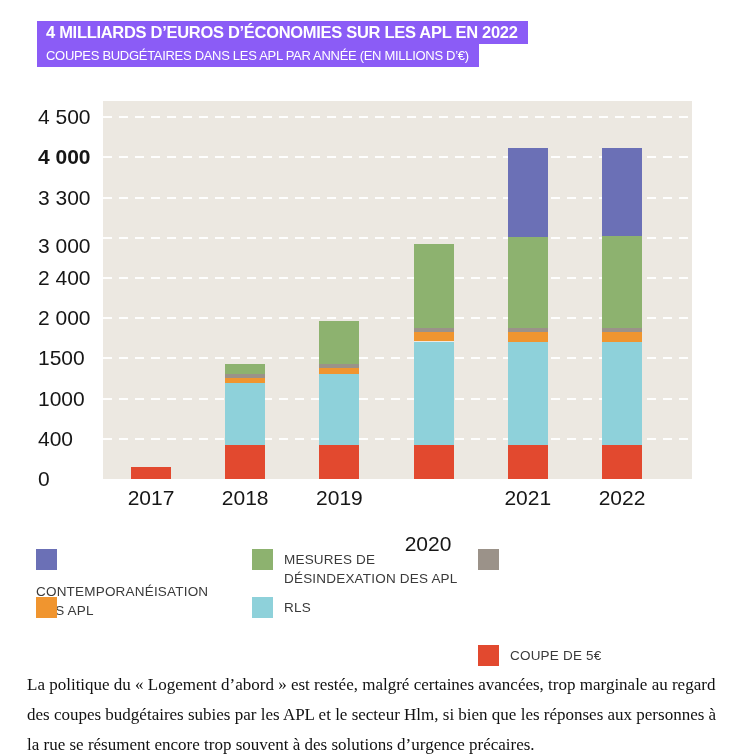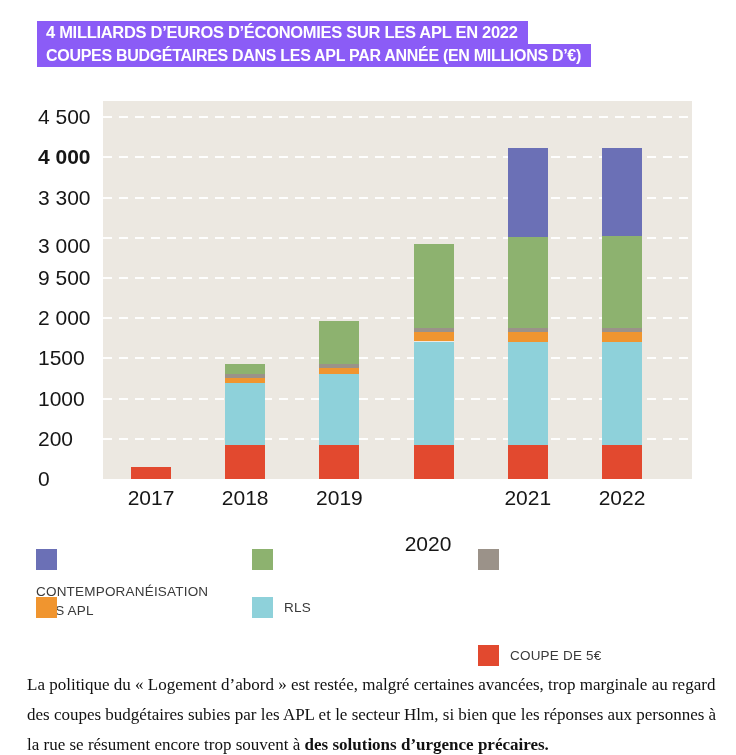--- a/index.html
+++ b/index.html
@@ -7,21 +7,21 @@
     position:relative;width:736px;height:755px;background:#ffffff;
     font-family:"Liberation Sans",sans-serif;overflow:hidden;
   }
   
   .title-wrap{position:absolute;left:37px;top:21px;}
   .title-line{
     display:table;background:#8b5cf6;color:#ffffff;white-space:nowrap;
     padding:3px 10px 3px 9px;letter-spacing:-0.3px;
   }
   .title-line.l1{font-size:16.5px;font-weight:700;line-height:17px;}
-  .title-line.l2{font-size:16px;font-weight:700;line-height:17px;}
+  .title-line.l2{font-size:13px;font-weight:400;line-height:17px;}
   
   .chart{position:absolute;left:0;top:0;width:736px;height:540px;}
   .plot{
     position:absolute;left:103px;top:101px;width:589px;height:378px;
     background:#ece8e1;
   }
   .gridline{
     position:absolute;left:0;right:0;height:2px;
     background-image:repeating-linear-gradient(90deg,rgba(255,255,255,.95) 0 9px,transparent 9px 16px);
   }
@@ -40,21 +40,21 @@
   .legend-text{
     font-size:13.5px;line-height:19px;color:#3a3a3a;letter-spacing:0.2px;
     padding-top:1px;white-space:nowrap;
   }
   
   .footer{
     position:absolute;left:27px;top:653px;width:694px;
     font-family:"Liberation Serif",serif;font-size:17px;line-height:30px;
     color:#111111;
   }
-  .footer b{font-weight:700;}
+  .footer b{font-weight:400;}
 </style>
 </head>
 <body>
 
 <div class="page">
 
   <div class="title-wrap">
     <div class="title-line l1">4 MILLIARDS D’EUROS D’ÉCONOMIES SUR LES APL EN 2022</div>
     <div class="title-line l2">COUPES BUDGÉTAIRES DANS LES APL PAR ANNÉE (EN MILLIONS D’€)</div>
   </div>
@@ -97,41 +97,42 @@
         <div class="bar-seg" style="left: 499px; width: 40px; bottom: 136.723px; height: 10.0532px; background: rgb(240, 149, 47);"></div>
         <div class="bar-seg" style="left: 499px; width: 40px; bottom: 146.777px; height: 4.4234px; background: rgb(155, 146, 137);"></div>
         <div class="bar-seg" style="left: 499px; width: 40px; bottom: 151.2px; height: 91.6851px; background: rgb(141, 178, 111);"></div>
         <div class="bar-seg" style="left: 499px; width: 40px; bottom: 242.885px; height: 88.4681px; background: rgb(107, 112, 182);"></div>
       </div>
 
   <div class="ytick" style="top: 104.085px;">4 500</div>
       <div class="ytick" style="top: 144.298px; font-weight: bold;">4 000</div>
       <div class="ytick" style="top: 184.511px;">3 300</div>
       <div class="ytick" style="top: 224.723px; margin-top: 8px;">3 000</div>
-      <div class="ytick" style="top: 264.936px;">9 500</div>
+      <div class="ytick" style="top: 264.936px;">2 400</div>
       <div class="ytick" style="top: 305.149px;">2 000</div>
       <div class="ytick" style="top: 345.362px;">1500</div>
       <div class="ytick" style="top: 385.574px;">1000</div>
-      <div class="ytick" style="top: 425.787px;">200</div>
+      <div class="ytick" style="top: 425.787px;">400</div>
       <div class="ytick" style="top: 466px;">0</div>
       <div class="xtick" style="left: 111px;">2017</div>
       <div class="xtick" style="left: 205.2px;">2018</div>
       <div class="xtick" style="left: 299.4px;">2019</div>
       <div class="xtick" style="left: 388px; margin-top: 46px;">2020</div>
       <div class="xtick" style="left: 487.8px;">2021</div>
       <div class="xtick" style="left: 582px;">2022</div>
     </div>
 
   <div id="legend-root">
       <div class="legend-item" style="left: 36px; top: 549px; flex-direction: column;">
         <div class="legend-swatch" style="background: rgb(107, 112, 182);"></div>
         <div class="legend-text">CONTEMPORANÉISATION<br>DES APL</div>
       </div>
       <div class="legend-item" style="left: 252px; top: 549px;">
         <div class="legend-swatch" style="background: rgb(141, 178, 111);"></div>
+        <div class="legend-text">MESURES DE<br>DÉSINDEXATION DES APL</div>
       </div>
       <div class="legend-item" style="left: 478px; top: 549px;">
         <div class="legend-swatch" style="background: rgb(155, 146, 137);"></div>
       </div>
       <div class="legend-item" style="left: 36px; top: 597px;">
         <div class="legend-swatch" style="background: rgb(240, 149, 47);"></div>
       </div>
       <div class="legend-item" style="left: 252px; top: 597px;">
         <div class="legend-swatch" style="background: rgb(142, 209, 218);"></div>
         <div class="legend-text">RLS</div>

